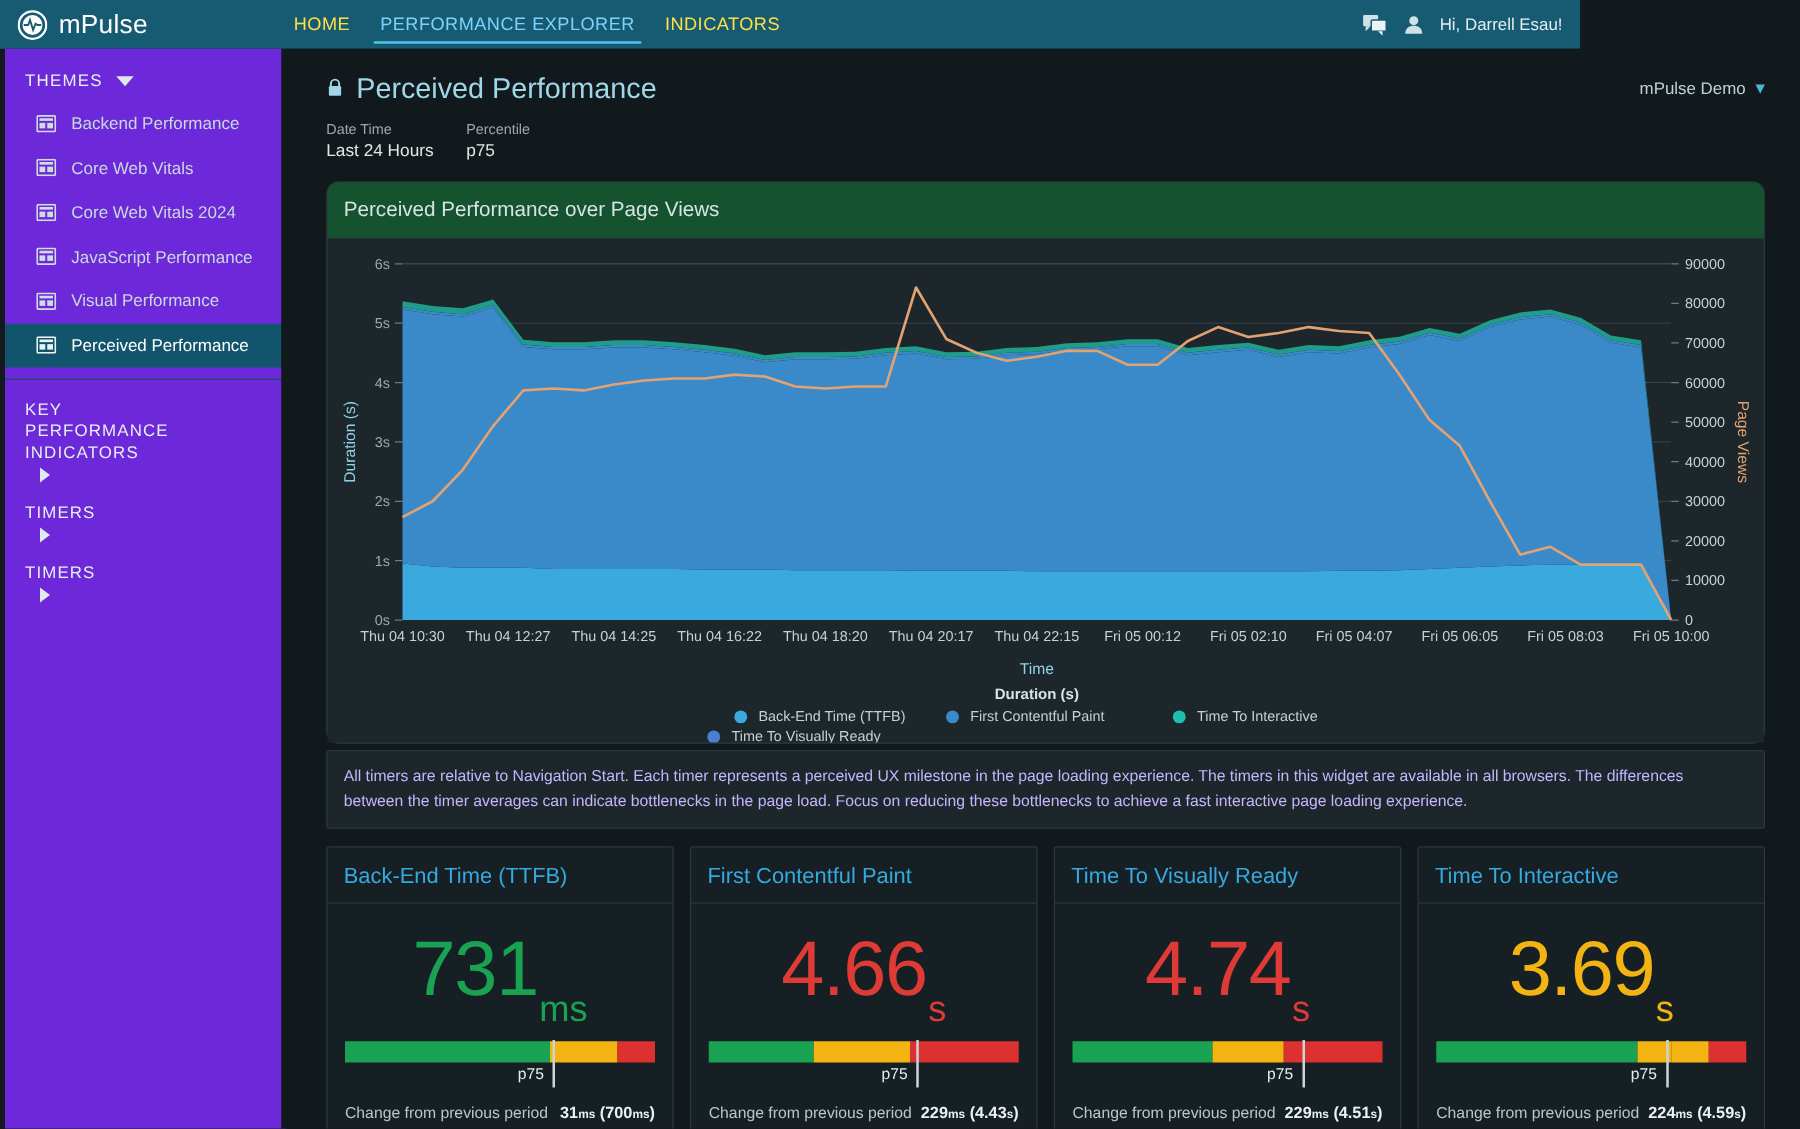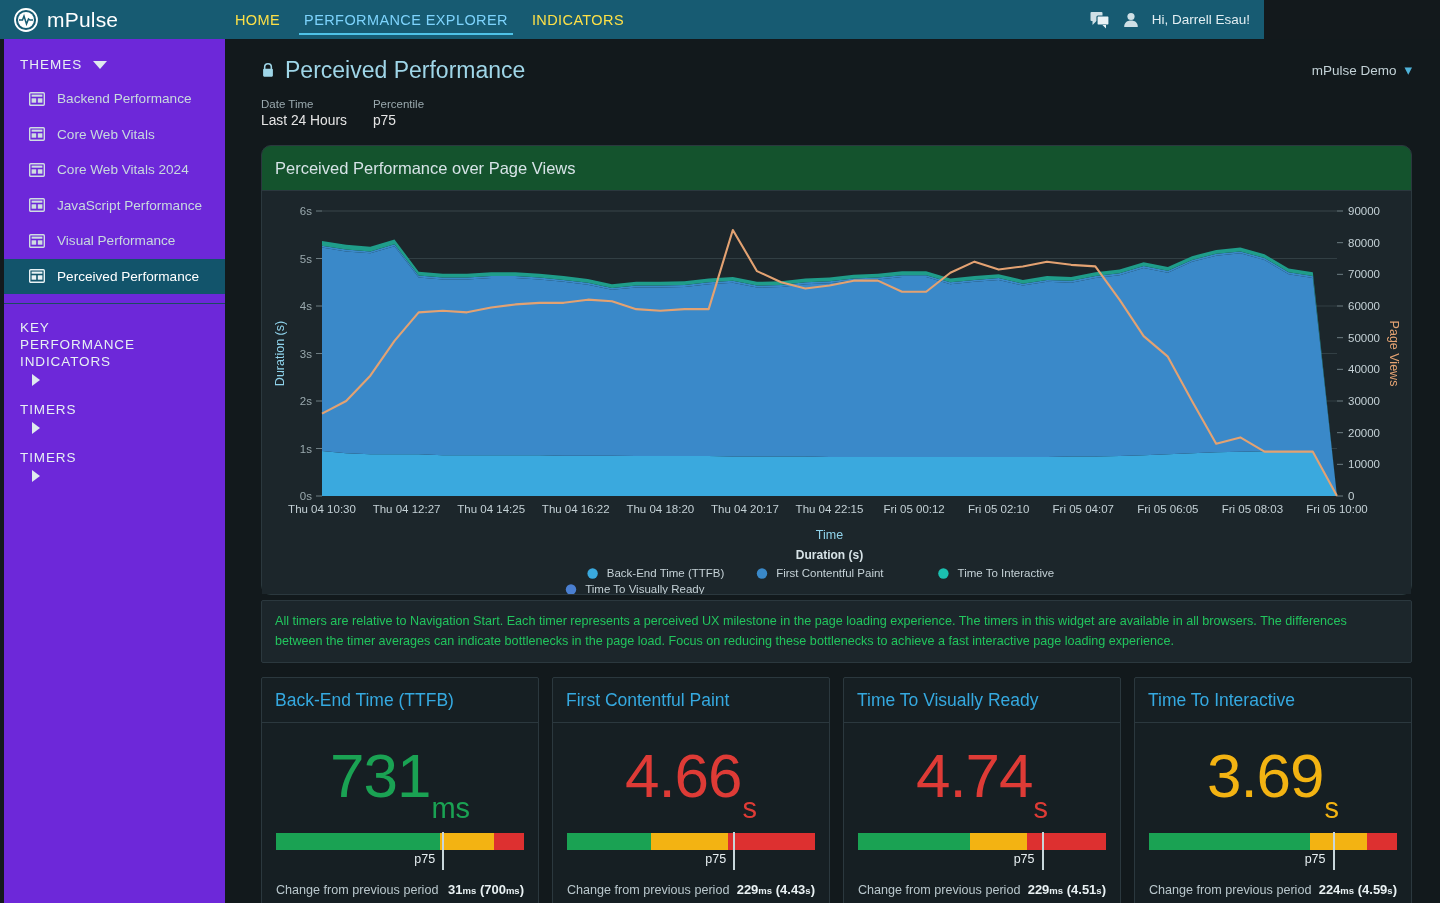--- a/index.html
+++ b/index.html
@@ -100,21 +100,21 @@
     margin: 17px 28px 0 36px; background: #14532d;
     border: 1px solid #2b383e; border-radius: 10px;
   }
   #panel-title {
     color: #d7e3e7; font-size: 16.5px; padding: 13px 0 12px 13px;
     border-bottom: 1px solid #2b383e;
   }
   #chart-wrap { position: relative; height: 403px; background: #1c262b; }
   #desc {
     margin: 5px 28px 0 36px; background: #1c262b; border: 1px solid #2b383e;
-    border-radius: 2px; color: #22c55e; font-size: 12.6px; line-height: 20px;
+    border-radius: 2px; color: #c4b5fd; font-size: 12.6px; line-height: 20px;
     padding: 10px 14px 11px 13px;
   }
 
   
   #cards { display: flex; gap: 13px; margin: 14px 28px 0 36px; }
   .card {
     flex: 1; background: #161f23; border: 1px solid #2b383e; border-radius: 2px;
     height: 235px; display: flex; flex-direction: column;
   }
   .card-head {

